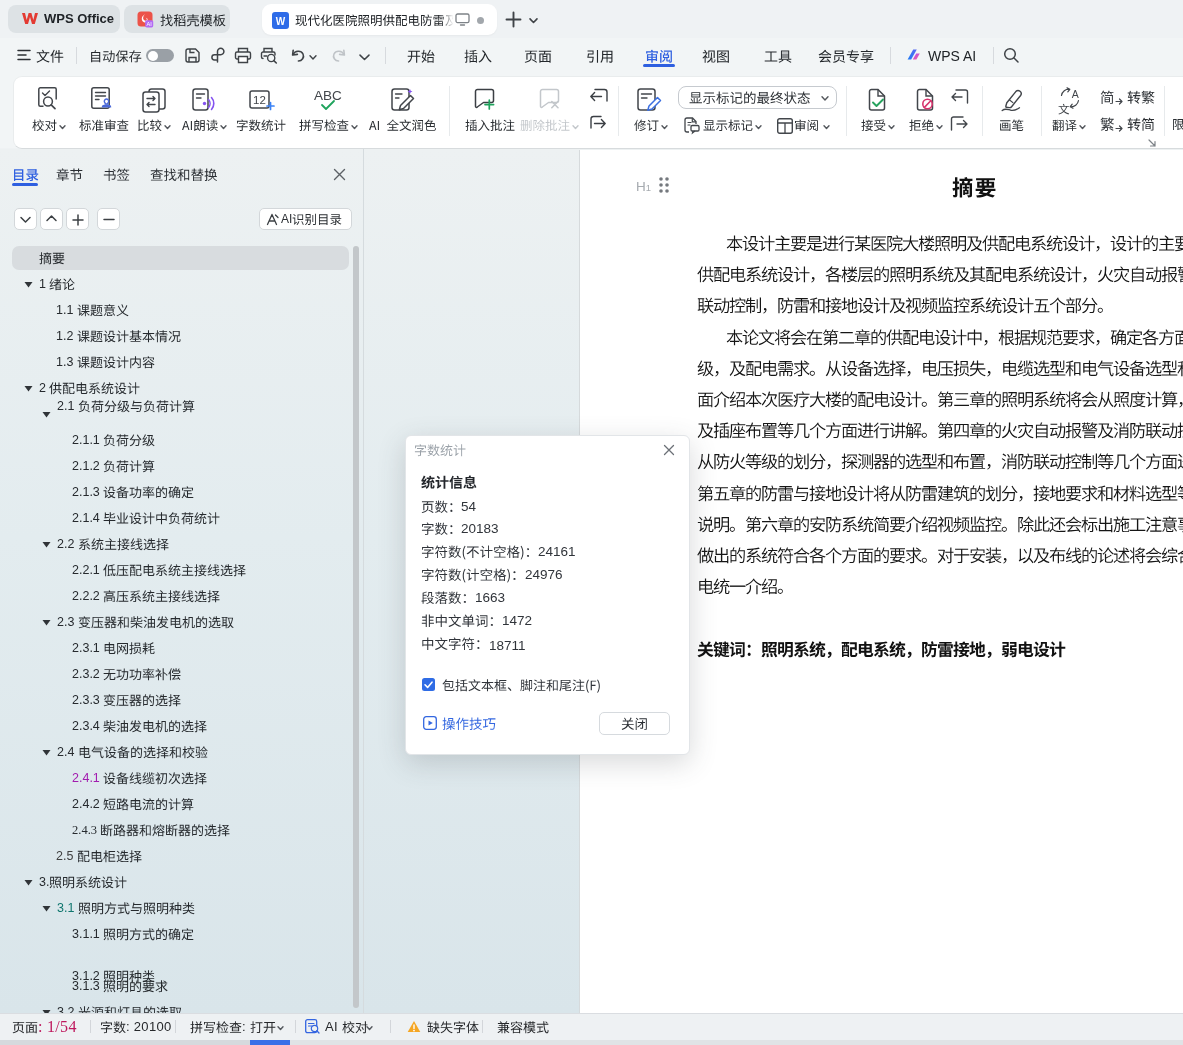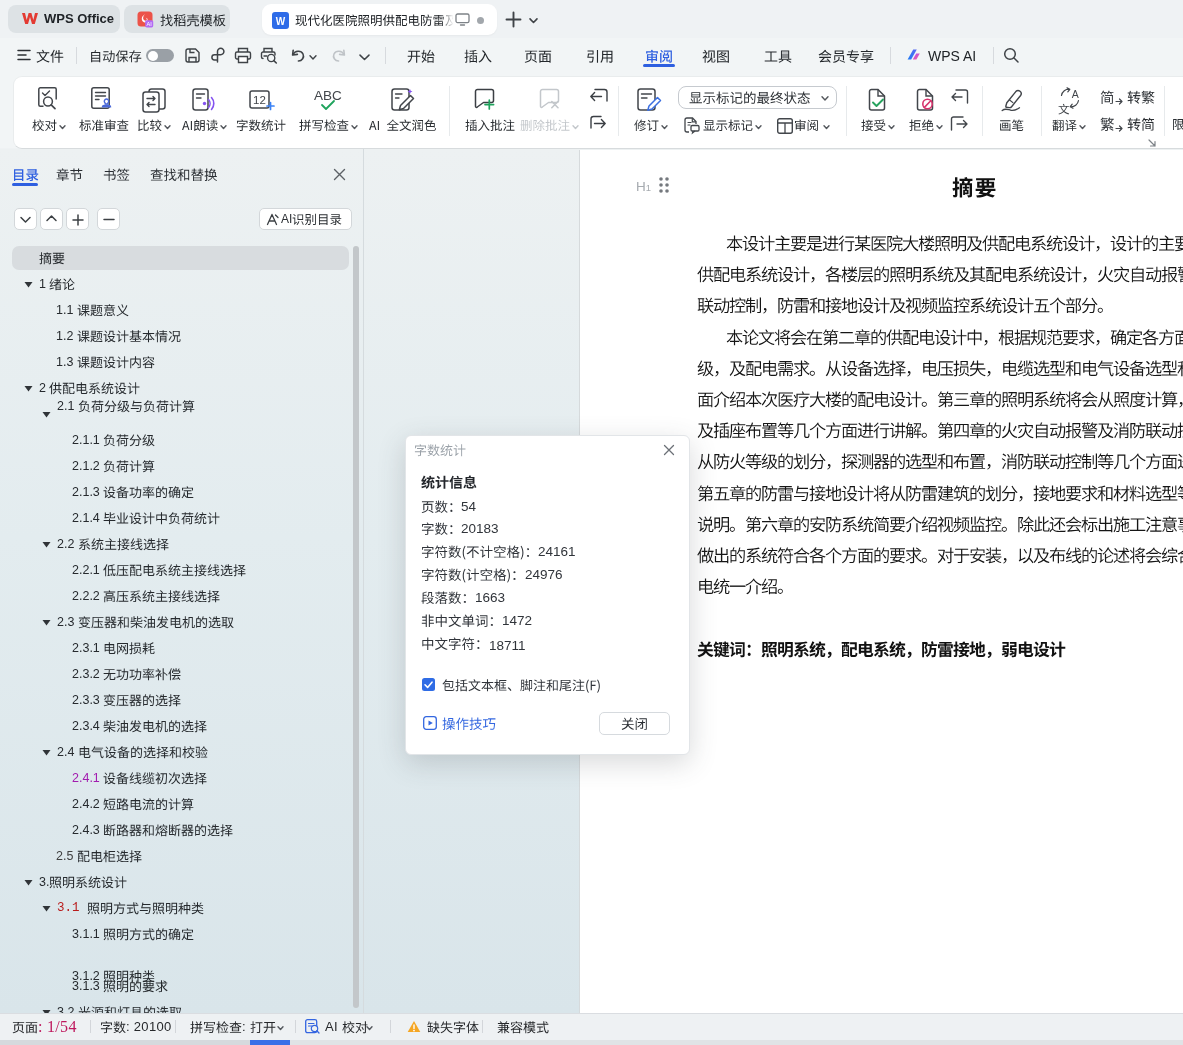--- a/index.html
+++ b/index.html
@@ -1257,21 +1257,21 @@
             <use href="#g163" x="100"></use>
             <use href="#g14" x="200"></use>
             <use href="#g164" x="300"></use>
             <use href="#g73" x="400"></use>
             <use href="#g57" x="500"></use>
             <use href="#g128" x="600"></use>
           </g>
         </svg>
       </div>
       <div style="position:absolute;left:72px;top:578px;width:280px;height:24px;display:flex;align-items:center;white-space:nowrap">
-        <span style="font-size:12.5px;color:#262a2e;font-family:Liberation Sans, sans-serif;white-space:pre">2.4.3 </span>
+        <span style="font-size:12.5px;color:#262a2e;font-family:Liberation Serif, serif;white-space:pre">2.4.3 </span>
         <svg class="t" width="130" height="18" viewBox="0 0 130 18">
           <g transform="translate(0,14.2)scale(0.13)" fill="#262a2e">
             <use href="#g165" x="0"></use>
             <use href="#g163" x="100"></use>
             <use href="#g145" x="200"></use>
             <use href="#g100" x="300"></use>
             <use href="#g166" x="400"></use>
             <use href="#g165" x="500"></use>
             <use href="#g145" x="600"></use>
             <use href="#g73" x="700"></use>
@@ -1305,21 +1305,21 @@
             <use href="#g56" x="300"></use>
             <use href="#g115" x="400"></use>
             <use href="#g57" x="500"></use>
           </g>
         </svg>
       </div>
       <svg class="i" style="left:42px;top:664.5px" width="9" height="7">
         <path d="M0.5 1 H8.5 L4.5 6.5 Z" fill="#303438"></path>
       </svg>
       <div style="position:absolute;left:57px;top:656px;width:280px;height:24px;display:flex;align-items:center;white-space:nowrap">
-        <span style="font-size:12.5px;color:#b91c1c;font-family:Liberation Mono, monospace;white-space:pre">3.1 </span>
+        <span style="font-size:12.5px;color:#0f766e;font-family:Liberation Sans, sans-serif;white-space:pre">3.1 </span>
         <svg class="t" width="117" height="18" viewBox="0 0 117 18">
           <g transform="translate(0,14.2)scale(0.13)" fill="#262a2e">
             <use href="#g10" x="0"></use>
             <use href="#g11" x="100"></use>
             <use href="#g168" x="200"></use>
             <use href="#g169" x="300"></use>
             <use href="#g127" x="400"></use>
             <use href="#g10" x="500"></use>
             <use href="#g11" x="600"></use>
             <use href="#g170" x="700"></use>

